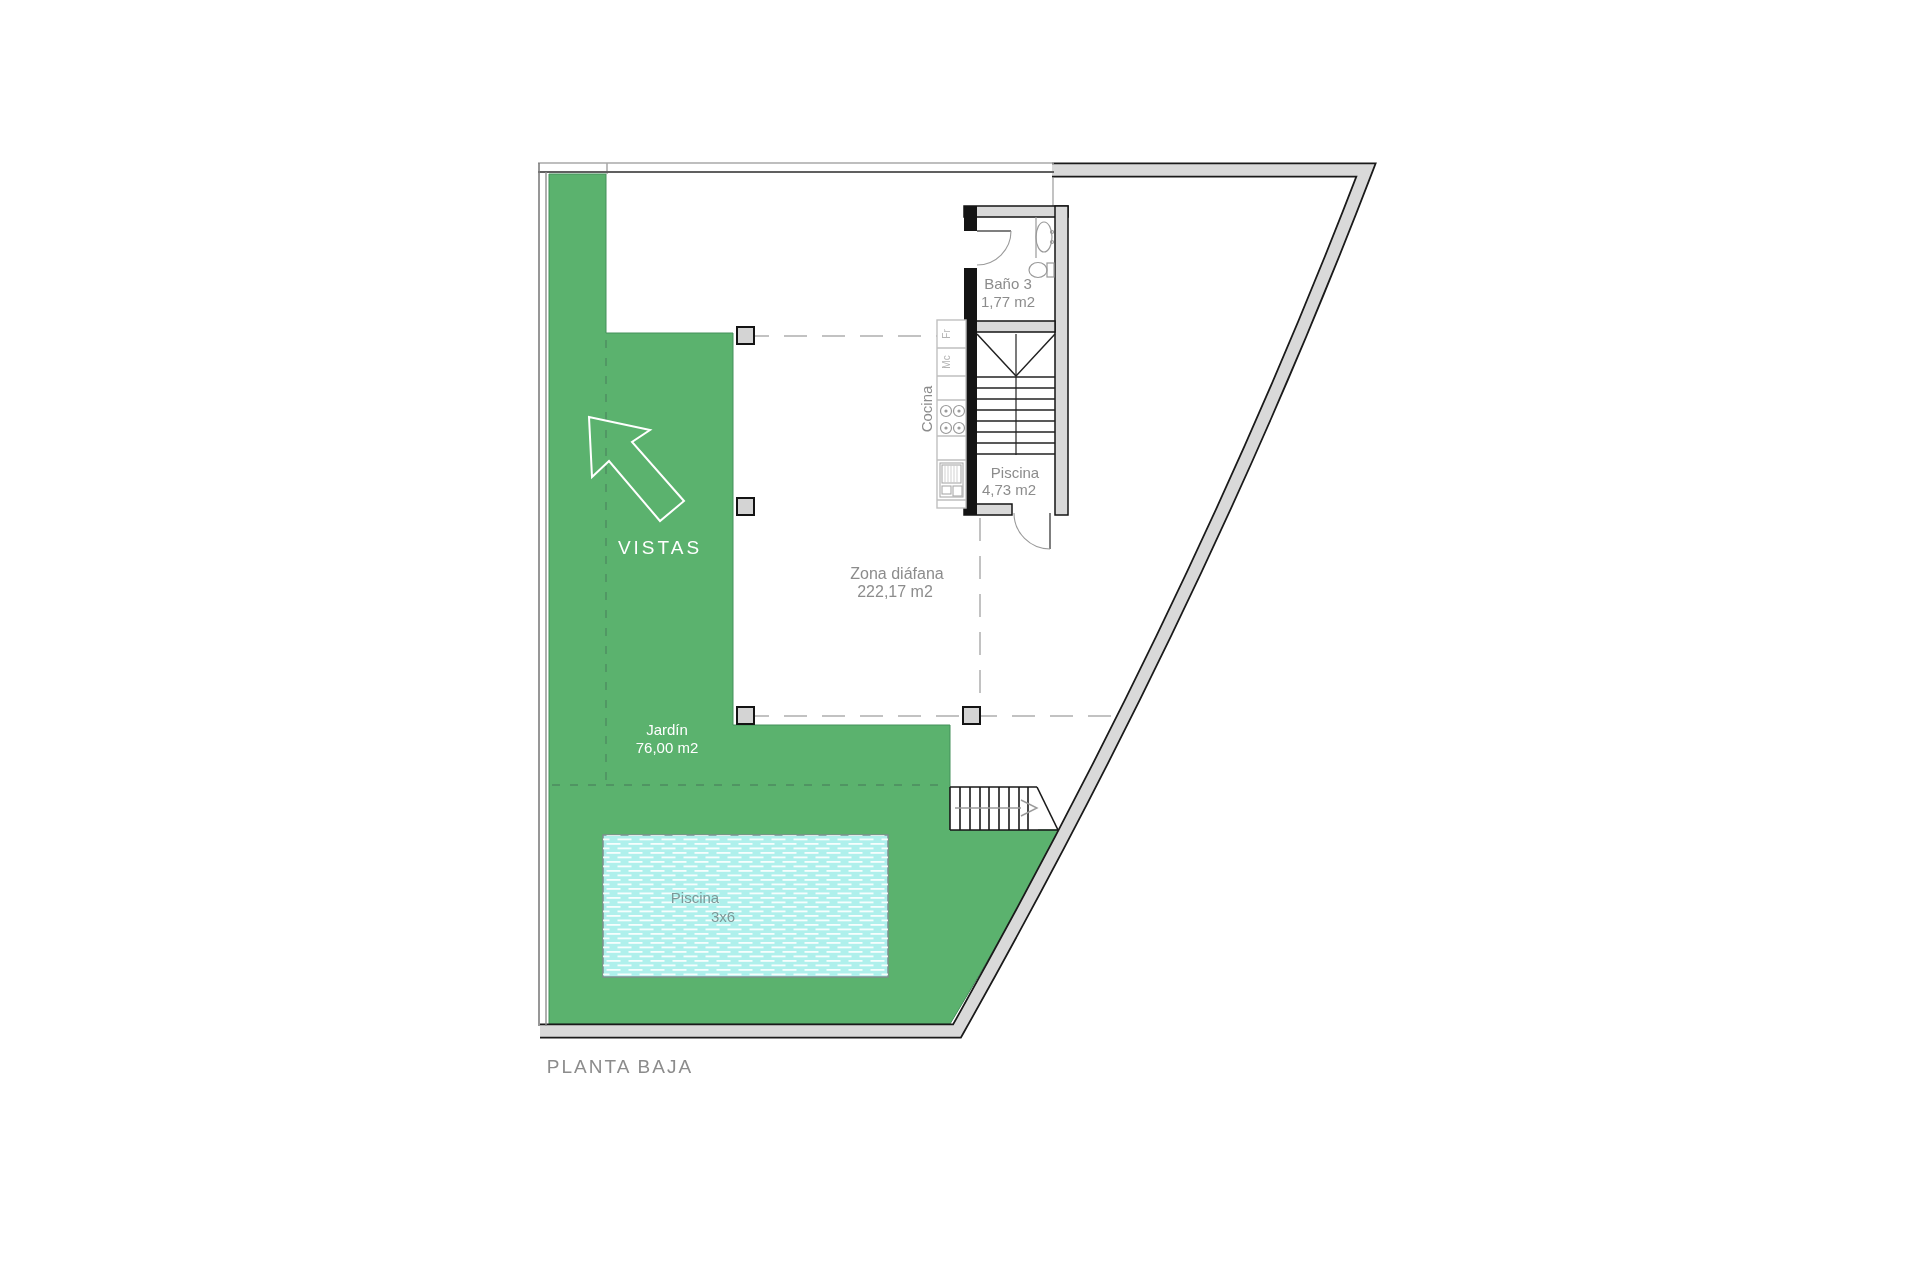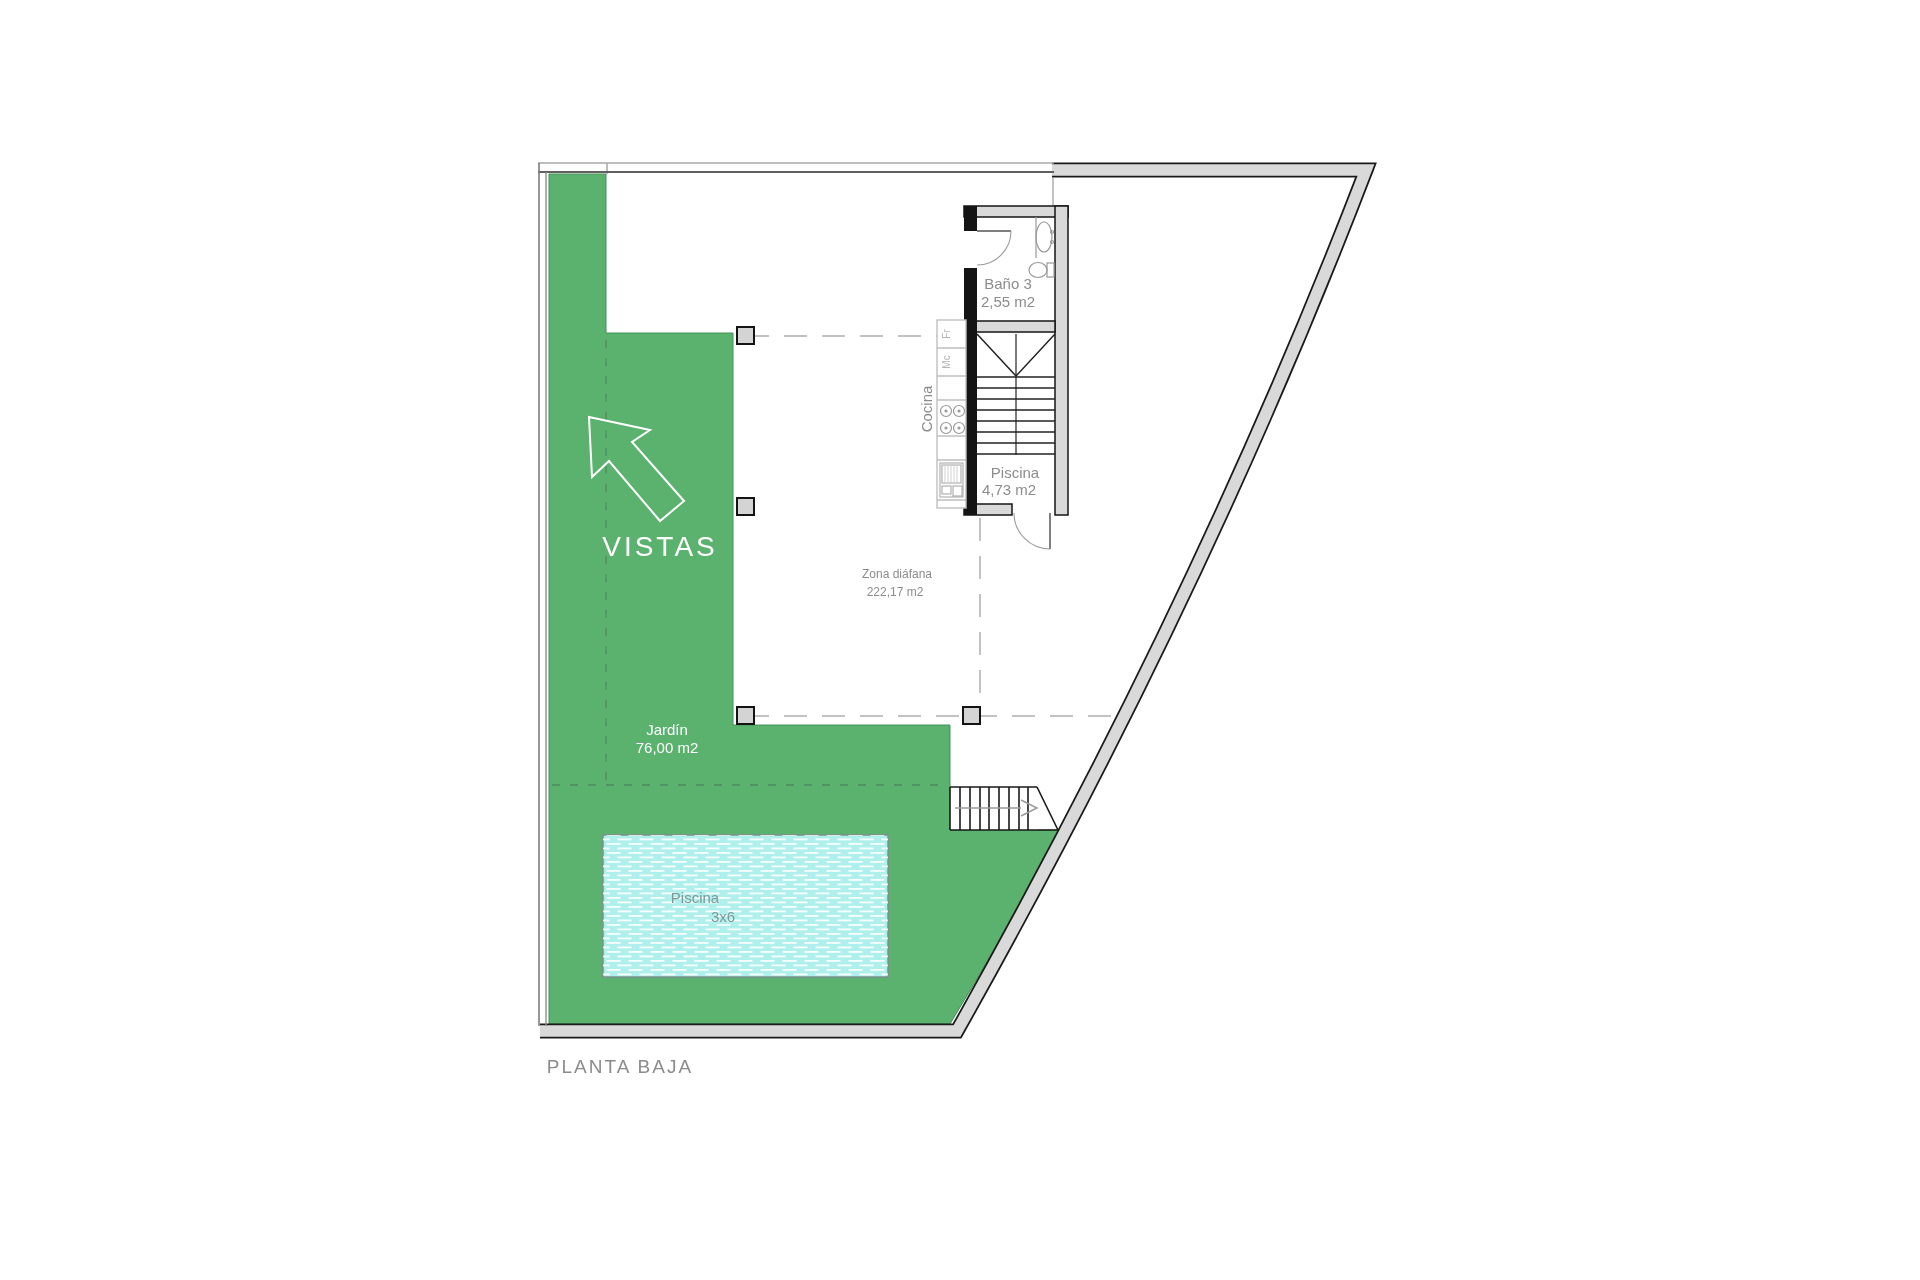--- a/index.html
+++ b/index.html
@@ -9,22 +9,22 @@
     --garden-green:#5BB26E;--pool-water:#AFF0EC;--wall-gray:#D9D9D9;--label-gray:#8C8C8C;
   }
   .stage{position:absolute;left:0;top:0;width:1548px;height:1280px;}
   svg{position:absolute;left:0;top:0;}
   .lbl{
     position:absolute;transform:translate(-50%,-50%);
     color:var(--label-gray);font-size:15px;line-height:1;white-space:nowrap;text-align:center;
   }
   .lbl.rot{transform:translate(-50%,-50%) rotate(-90deg);}
   .lbl.white{color:#ffffff;}
-  .lbl.big{font-size:12px;}
-  .lbl.vistas{font-size:28px;letter-spacing:3px;}
+  .lbl.big{font-size:16px;}
+  .lbl.vistas{font-size:19px;letter-spacing:3px;}
   .lbl.small{font-size:10px;color:#b3b3b3;}
   .lbl.pool{color:#7e9898;}
   .lbl.title{font-size:19px;letter-spacing:2px;color:#8c8c8c;}
 </style>
 </head>
 <body style="--garden-green: #5BB26E; --pool-water: #AFF0EC; --wall-gray: #D9D9D9; --label-gray: #8C8C8C;">
 
 <div class="stage">
 
 <svg width="1920" height="1280" viewBox="0 0 1920 1280">
@@ -167,21 +167,21 @@
   <g fill="none" stroke="#aaaaaa" stroke-width="1.1">
     <rect x="940" y="463" width="23" height="34"></rect>
     <rect x="942" y="465" width="19" height="18"></rect>
     <path d="M 945 465 L 945 483 M 948 465 L 948 483 M 951 465 L 951 483 M 954 465 L 954 483 M 957 465 L 957 483" stroke="#cccccc" stroke-width="0.9"></path>
     <rect x="942" y="486" width="9" height="8"></rect>
     <rect x="953" y="486" width="9" height="10"></rect>
   </g>
 </svg>
 
 <div class="lbl" style="left:1008px;top:283px;">Baño 3</div>
-<div class="lbl" style="left:1008px;top:301px;">2,55 m2</div>
+<div class="lbl" style="left:1008px;top:301px;">1,77 m2</div>
 
 <div class="lbl" style="left:1015px;top:472px;">Piscina</div>
 <div class="lbl" style="left:1009px;top:489px;">4,73 m2</div>
 
 <div class="lbl rot" style="left:926px;top:409px;">Cocina</div>
 <div class="lbl rot small" style="left:947px;top:334px;">Fr</div>
 <div class="lbl rot small" style="left:947px;top:362px;">Mc</div>
 
 <div class="lbl big" style="left:897px;top:574px;">Zona diáfana</div>
 <div class="lbl big" style="left:895px;top:592px;">222,17 m2</div>

